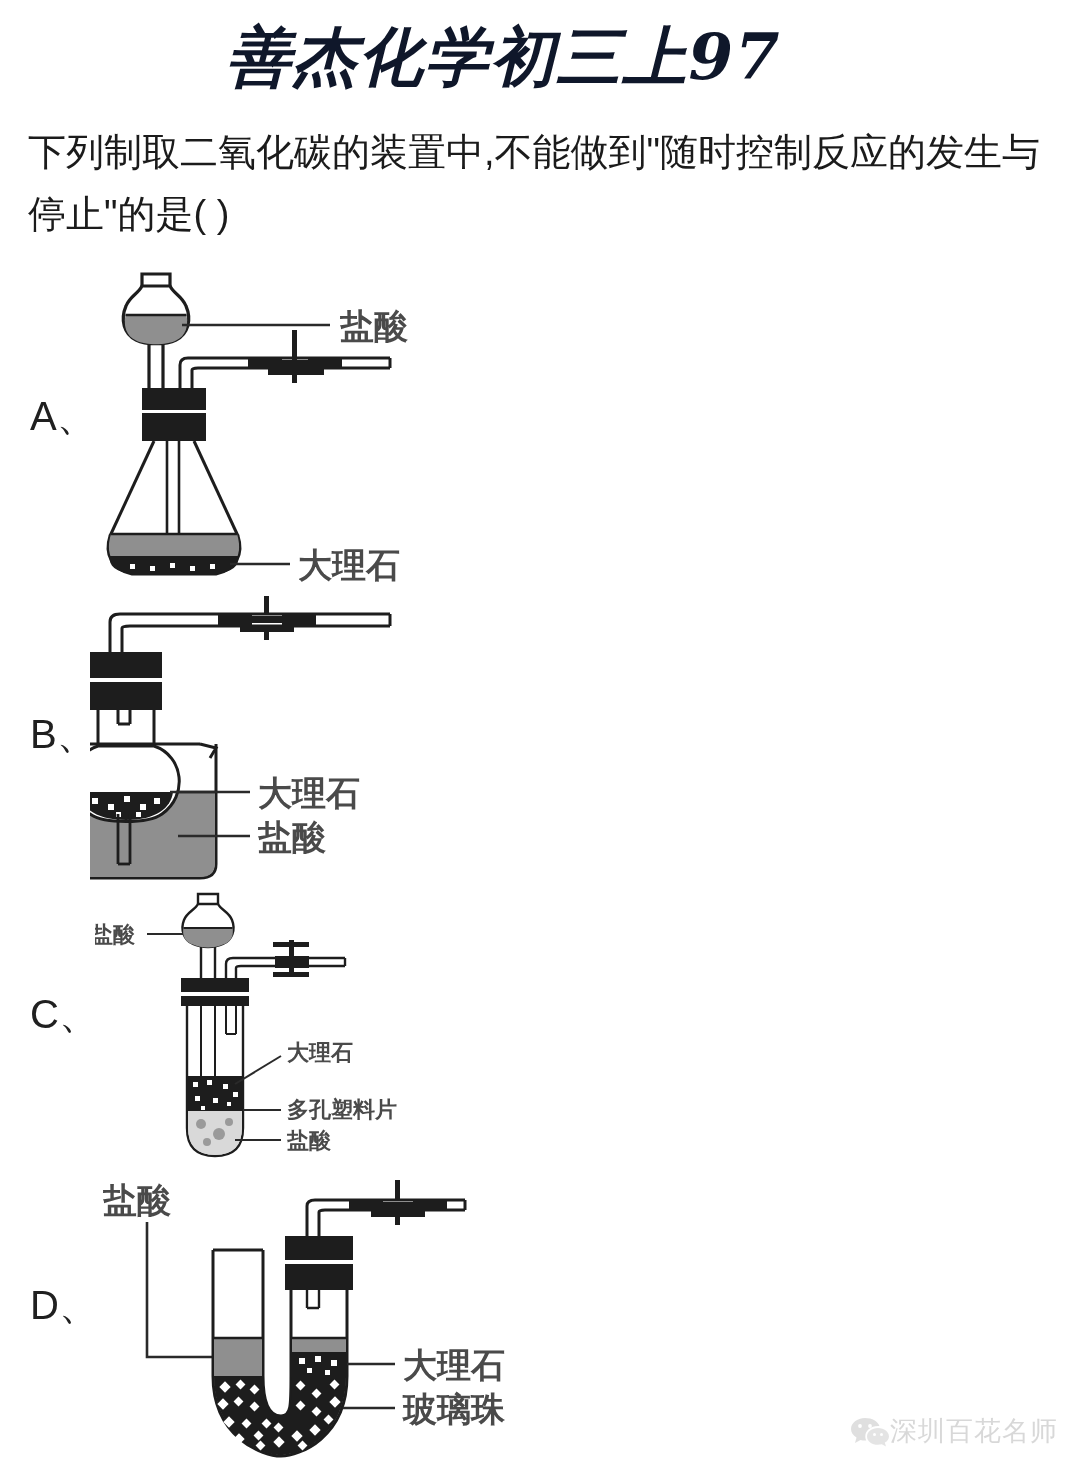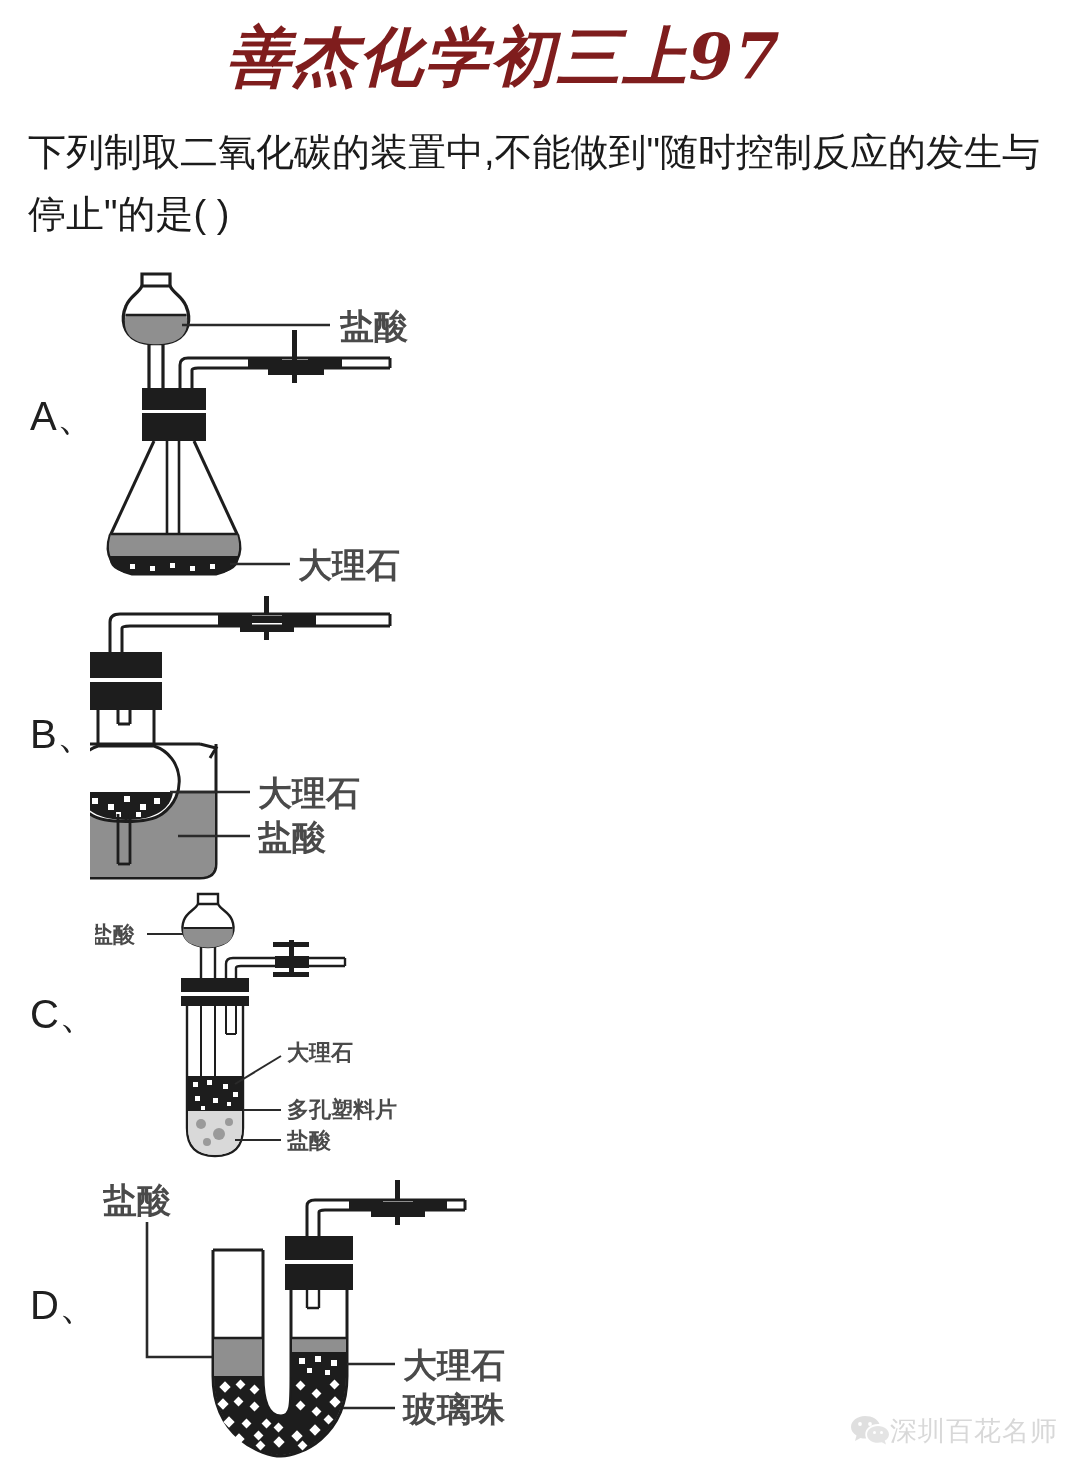--- a/index.html
+++ b/index.html
@@ -28,21 +28,21 @@
     position: absolute;
     left: 0;
     top: 14px;
     width: 1008px;
     text-align: center;
     font-family: "DejaVu Serif", "Liberation Serif", serif;
     font-weight: 700;
     font-style: italic;
     font-size: 64px;
     letter-spacing: 2px;
-    color: #7f1d1d;
+    color: #0f172a;
     white-space: nowrap;
   }
 
   
   .stem {
     position: absolute;
     left: 28px;
     top: 122px;
     width: 1030px;
     font-size: 38px;
@@ -69,21 +69,21 @@
   .opt-b { left: 0; top: 596px; width: 1080px; height: 290px; }
   .opt-c { left: 0; top: 884px; width: 1080px; height: 300px; }
   .opt-d { left: 0; top: 1180px; width: 1080px; height: 290px; }
 
   
   .watermark {
     position: absolute;
     right: 22px;
     bottom: 24px;
     display: flex;
-    align-items: flex-start;
+    align-items: flex-end;
     opacity: 0.55;
   }
   .watermark-text {
     font-size: 27px;
     color: #b9b9b9;
     letter-spacing: 1px;
     font-family: "Liberation Sans", sans-serif;
   }
 
   svg { display: block; }

